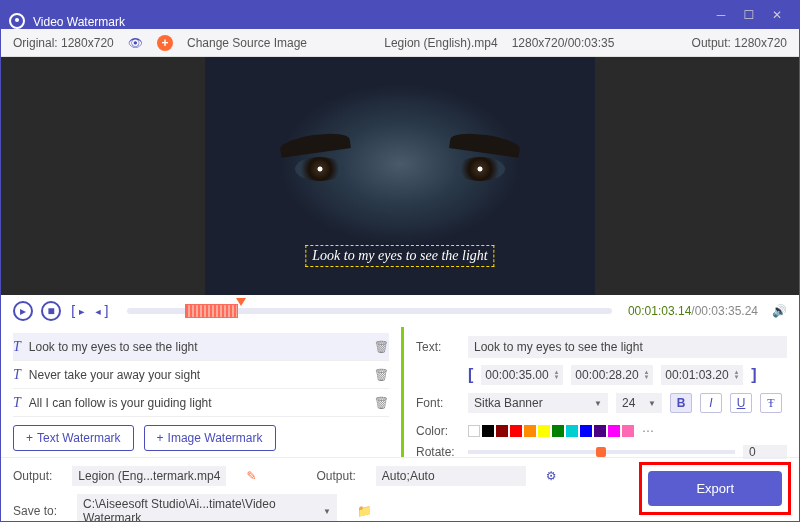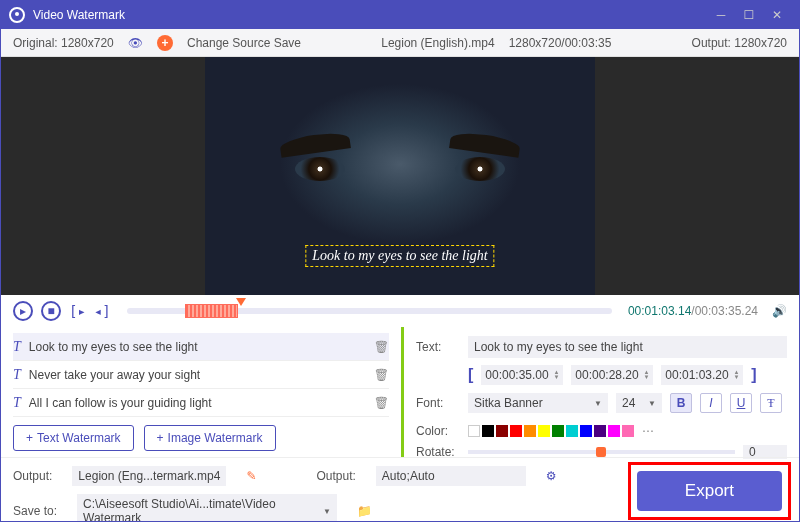--- a/index.html
+++ b/index.html
@@ -1,17 +1,17 @@
 <!DOCTYPE html>
 <html><head>
 <meta charset="utf-8">
 <style>
 *{box-sizing:border-box;margin:0;padding:0;font-family:"Segoe UI",Arial,sans-serif;font-size:12px}
 body{width:800px;height:522px;background:#fff;overflow:hidden;border:1px solid #4a4dba}
-.titlebar{height:28px;background:#4a4dba;color:#fff;display:flex;align-items:center;padding:0 8px}
+.titlebar{height:28px;background:#4a4dba;color:#fff;display:flex;align-items:flex-end;padding:0 8px}
 .titlebar .logo{width:16px;height:16px;border:2px solid #fff;border-radius:50%;margin-right:8px;position:relative}
 .titlebar .logo::after{content:"";position:absolute;width:4px;height:4px;background:#fff;border-radius:50%;top:3px;left:4px}
 .titlebar .title{flex:1}
 .winbtn{width:28px;height:28px;display:flex;align-items:center;justify-content:center;color:#ccc;cursor:pointer}
 .infobar{height:28px;background:#f5f5f7;display:flex;align-items:center;padding:8px 12px;gap:14px;border-bottom:1px solid #e0e0e0}
 .infobar .orig{color:#555}
 .eye{color:#4a4dba}
 .plus{width:16px;height:16px;background:#ff6b35;border-radius:50%;display:flex;align-items:center;justify-content:center;color:#fff;font-weight:bold}
 .infobar .spacer{flex:1}
 .preview{height:238px;background:#2a2a2a;display:flex;justify-content:center;position:relative}
@@ -22,21 +22,21 @@
 .brow{position:absolute;width:70px;height:18px;background:#1a1510;border-radius:50% 50% 0 0;top:78px}
 .brow-l{left:75px;transform:rotate(-8deg)}.brow-r{right:75px;transform:rotate(8deg)}
 .overlay-text{position:absolute;bottom:28px;left:50%;transform:translateX(-50%);color:#fff;font-style:italic;font-family:Georgia,serif;font-size:14px;padding:2px 6px;border:1px dashed #ffd700;white-space:nowrap}
 .controls{height:32px;display:flex;align-items:center;padding:0 12px;gap:8px}
 .ctrl-btn{width:20px;height:20px;border:2px solid #4a4dba;border-radius:50%;display:flex;align-items:center;justify-content:center;color:#4a4dba;cursor:pointer}
 .ctrl-sq{color:#4a4dba;font-family:monospace;font-size:14px;cursor:pointer}
 .timeline{flex:1;height:6px;background:#e8e8f5;border-radius:3px;position:relative;margin:0 8px}
 .timeline-seg{position:absolute;height:14px;top:-4px;left:12%;width:11%;background:repeating-linear-gradient(90deg,#ff6b5a,#ff6b5a 2px,#ffaa9a 2px,#ffaa9a 4px);border:1px solid #ff6b5a}
 .timeline-marker{position:absolute;width:0;height:0;border-left:5px solid transparent;border-right:5px solid transparent;border-top:8px solid #ff6b35;top:-10px;left:22.5%}
 .time-disp{color:#4a4dba;font-size:11px}
-.time-disp .cur{color:#0f766e}
+.time-disp .cur{color:#4d7c0f}
 .time-disp .tot{color:#888}
 .vol{color:#4a4dba;margin-left:6px}
 .lower{display:flex;height:130px}
 .left-panel{width:400px;padding:6px 12px;display:flex;flex-direction:column}
 .wm-item{display:flex;align-items:center;height:28px;gap:8px;border-bottom:1px solid #eee}
 .wm-item .t-icon{color:#4a4dba;font-family:Georgia;font-style:italic;font-size:14px}
 .wm-item .txt{flex:1;color:#444}
 .wm-item .trash{color:#888;cursor:pointer}
 .wm-item.active{background:#f0f0fa}
 .add-btns{display:flex;gap:10px;margin-top:8px}
@@ -56,38 +56,38 @@
 .swatches{display:flex;gap:2px}
 .sw{width:12px;height:12px;cursor:pointer}
 .bottom{height:62px;padding:8px 12px;display:flex;flex-direction:column;gap:8px;border-top:1px solid #eee;position:relative}
 .brow-out{display:flex;align-items:center;gap:20px}
 .brow-out .lbl{color:#555}
 .brow-out .val{background:#f0f0f5;padding:3px 6px;color:#444;min-width:110px}
 .edit-icn{color:#ff6b35;cursor:pointer}
 .gear{color:#4a4dba;cursor:pointer}
 .folder{color:#4a4dba;cursor:pointer}
 .export-wrap{position:absolute;right:8px;top:4px;border:3px solid #ff0000;padding:6px}
-.export-btn{background:#5a5dd0;color:#fff;padding:10px 48px;border-radius:4px;cursor:pointer;border:none;font-size:17px}
+.export-btn{background:#5a5dd0;color:#fff;padding:10px 48px;border-radius:4px;cursor:pointer;border:none;font-size:13px}
 </style>
 </head>
 <body>
 
 <div class="titlebar">
   <div class="logo"></div>
   <div class="title">Video Watermark</div>
   <div class="winbtn">─</div>
   <div class="winbtn">☐</div>
   <div class="winbtn">✕</div>
 </div>
 
 <div class="infobar">
   <span class="orig">Original: 1280x720</span>
   <span class="eye">👁</span>
   <span class="plus">+</span>
-  <span style="color:#555">Change Source Save</span>
+  <span style="color:#555">Change Source Image</span>
   <span class="spacer"></span>
   <span style="color:#555">Legion (English).mp4</span>
   <span style="color:#555">1280x720/00:03:35</span>
   <span class="spacer"></span>
   <span style="color:#555">Output: 1280x720</span>
 </div>
 
 <div class="preview">
   <div class="preview-img">
     <div class="face"></div>

